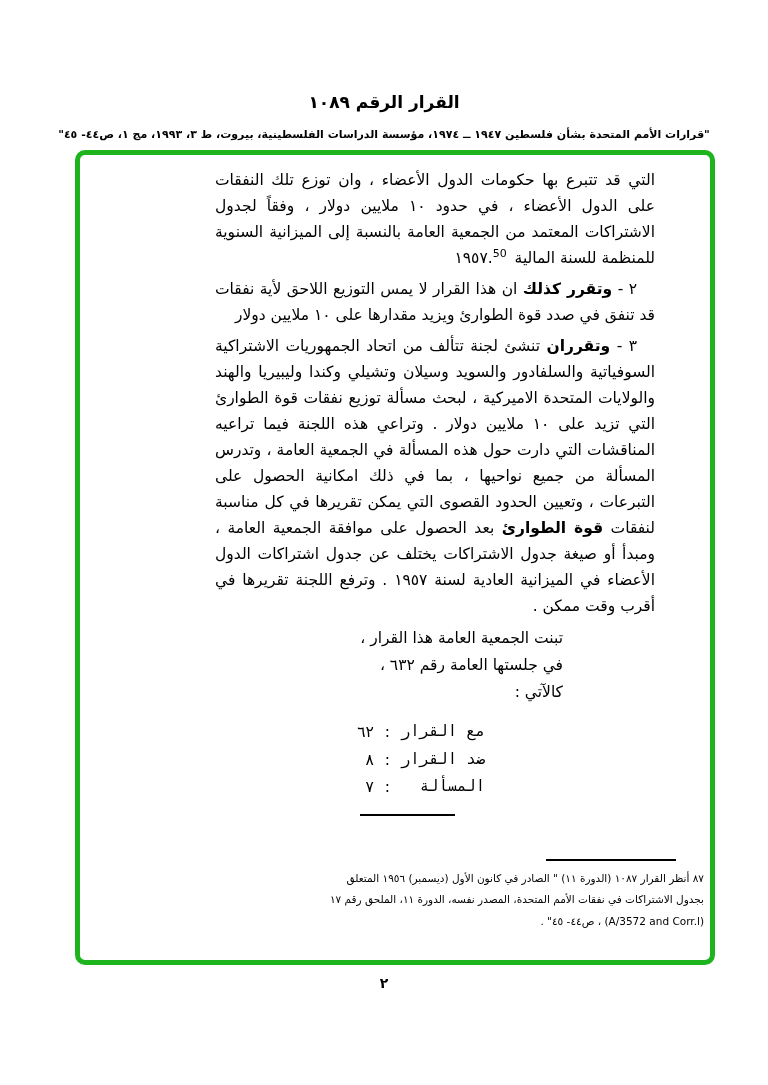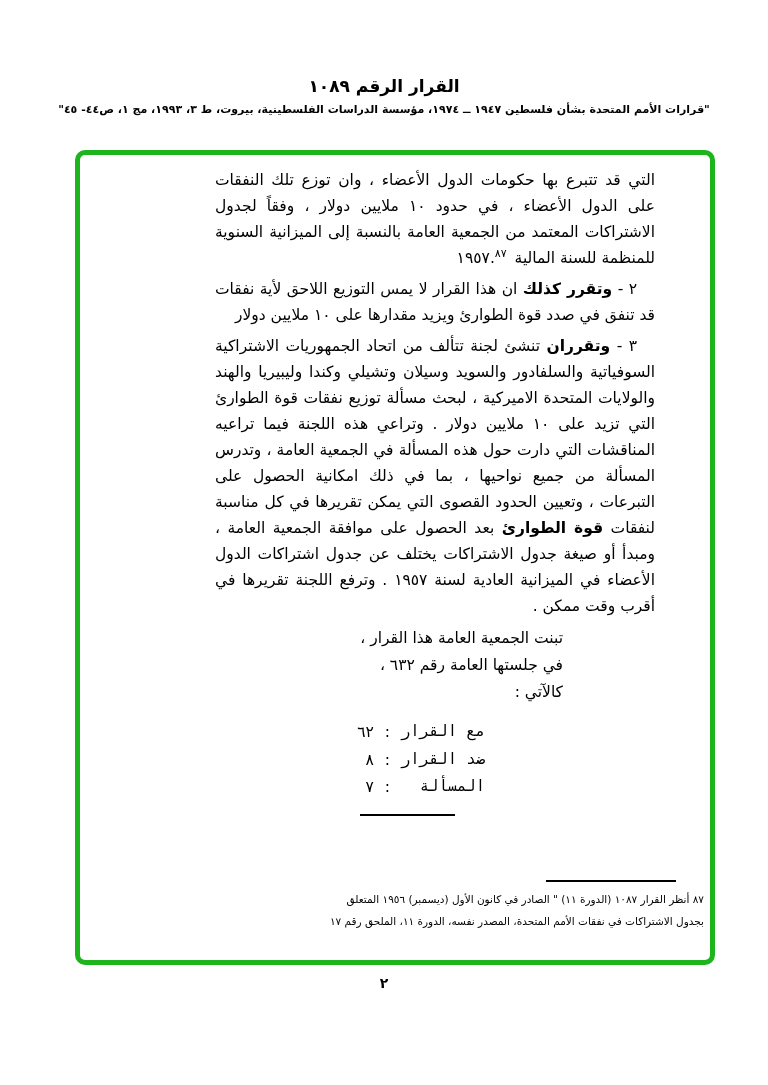--- a/index.html
+++ b/index.html
@@ -9,21 +9,21 @@
     background: #ffffff;
     color: #000;
     font-family: "DejaVu Sans", sans-serif;
     position: relative;
     overflow: hidden;
   }
   .page { position: absolute; inset: 0; direction: rtl; }
 
   
   .header { position: absolute; top: 76px; left: 0; right: 0; text-align: center; }
-  .title { font-size: 17px; font-weight: bold; margin: 0; letter-spacing: 0.5px; }
+  .title { font-size: 17px; font-weight: bold; margin: 16px; letter-spacing: 0.5px; }
   .citation { font-size: 11px; font-weight: bold; margin-top: 7px; white-space: nowrap; }
 
   
   .frame {
     position: absolute;
     left: 75px; top: 150px;
     width: 640px; height: 815px;
     border: 5px solid #1eb41e;
     border-radius: 10px;
   }
@@ -91,21 +91,21 @@
 
   <div class="header">
     <h1 class="title">القرار الرقم ١٠٨٩</h1>
     <div class="citation">"قرارات الأمم المتحدة بشأن فلسطين ١٩٤٧ ــ ١٩٧٤، مؤسسة الدراسات الفلسطينية، بيروت، ط ٣، ١٩٩٣، مج ١، ص٤٤- ٤٥"</div>
   </div>
 
   <div class="frame" style="border-color: rgb(30, 180, 30);">
 
     <div class="content">
 
-      <p><span>التي قد تتبرع بها حكومات الدول الأعضاء ، وان توزع تلك النفقات على الدول الأعضاء ، في حدود ١٠ ملايين دولار ، وفقاً لجدول الاشتراكات المعتمد من الجمعية العامة بالنسبة إلى الميزانية السنوية للمنظمة للسنة المالية ١٩٥٧.</span><sup class="fn-ref">٨٧</sup></p>
+      <p><span>التي قد تتبرع بها حكومات الدول الأعضاء ، وان توزع تلك النفقات على الدول الأعضاء ، في حدود ١٠ ملايين دولار ، وفقاً لجدول الاشتراكات المعتمد من الجمعية العامة بالنسبة إلى الميزانية السنوية للمنظمة للسنة المالية ١٩٥٧.</span><sup class="fn-ref">50</sup></p>
 
       <p class="indent"><span>٢ - </span><span class="b">وتقرر كذلك</span><span> ان هذا القرار لا يمس التوزيع اللاحق لأية نفقات قد تنفق في صدد قوة الطوارئ ويزيد مقدارها على ١٠ ملايين دولار</span></p>
 
       <p class="indent"><span>٣ - </span><span class="b">وتقرران</span><span> تنشئ لجنة تتألف من اتحاد الجمهوريات الاشتراكية السوفياتية والسلفادور والسويد وسيلان وتشيلي وكندا وليبيريا والهند والولايات المتحدة الاميركية ، لبحث مسألة توزيع نفقات قوة الطوارئ التي تزيد على ١٠ ملايين دولار . وتراعي هذه اللجنة فيما تراعيه المناقشات التي دارت حول هذه المسألة في الجمعية العامة ، وتدرس المسألة من جميع نواحيها ، بما في ذلك امكانية الحصول على التبرعات ، وتعيين الحدود القصوى التي يمكن تقريرها في كل مناسبة لنفقات </span><span class="b">قوة الطوارئ</span><span> بعد الحصول على موافقة الجمعية العامة ، ومبدأ أو صيغة جدول الاشتراكات يختلف عن جدول اشتراكات الدول الأعضاء في الميزانية العادية لسنة ١٩٥٧ . وترفع اللجنة تقريرها في أقرب وقت ممكن .</span></p>
 
       <div class="adoption">
         <div>تبنت الجمعية العامة هذا القرار ،</div>
         <div>في جلستها العامة رقم ٦٣٢ ،</div>
         <div>كالآتي :</div>
       </div>
@@ -124,19 +124,20 @@
         <div>٧</div>
       </div>
 
       <div class="end-rule"></div>
     </div>
 
     <div class="footnote">
       <div class="footnote-rule"></div>
       <div class="fline">٨٧ أنظر القرار ١٠٨٧ (الدورة ١١) " الصادر في كانون الأول (ديسمبر) ١٩٥٦ المتعلق</div>
       <div class="fline">بجدول الاشتراكات في نفقات الأمم المتحدة، المصدر نفسه، الدورة ١١، الملحق رقم ١٧</div>
+      <div class="fline">(A/3572 and Corr.l) ، ص٤٤- ٤٥" .</div>
     </div>
 
   </div>
 
   <div class="page-number">٢</div>
 
 </div>
 
 </body></html>

